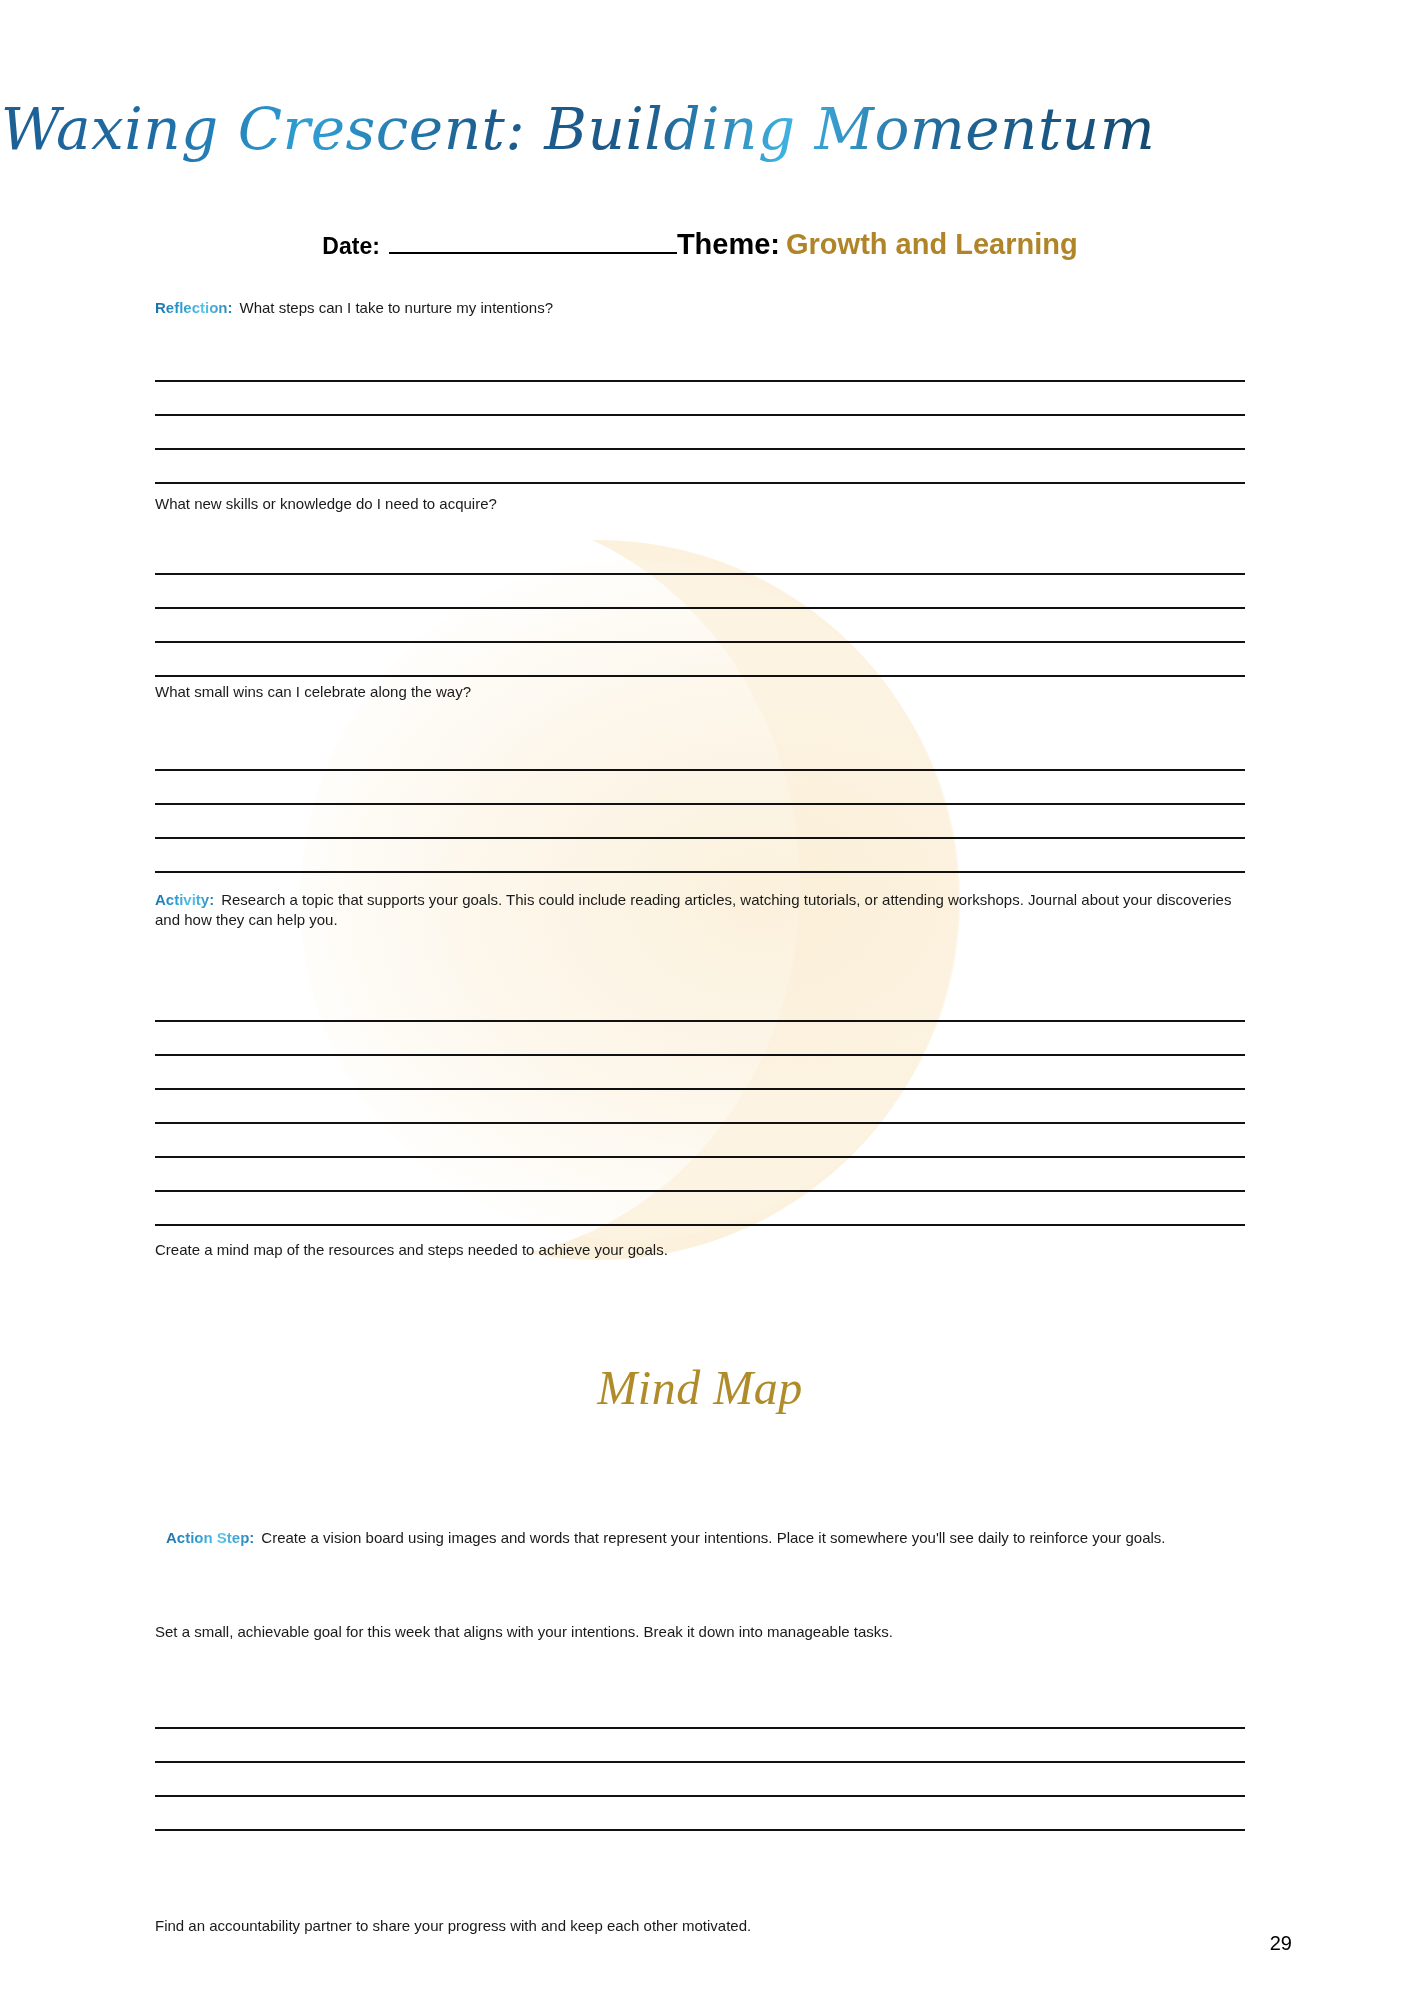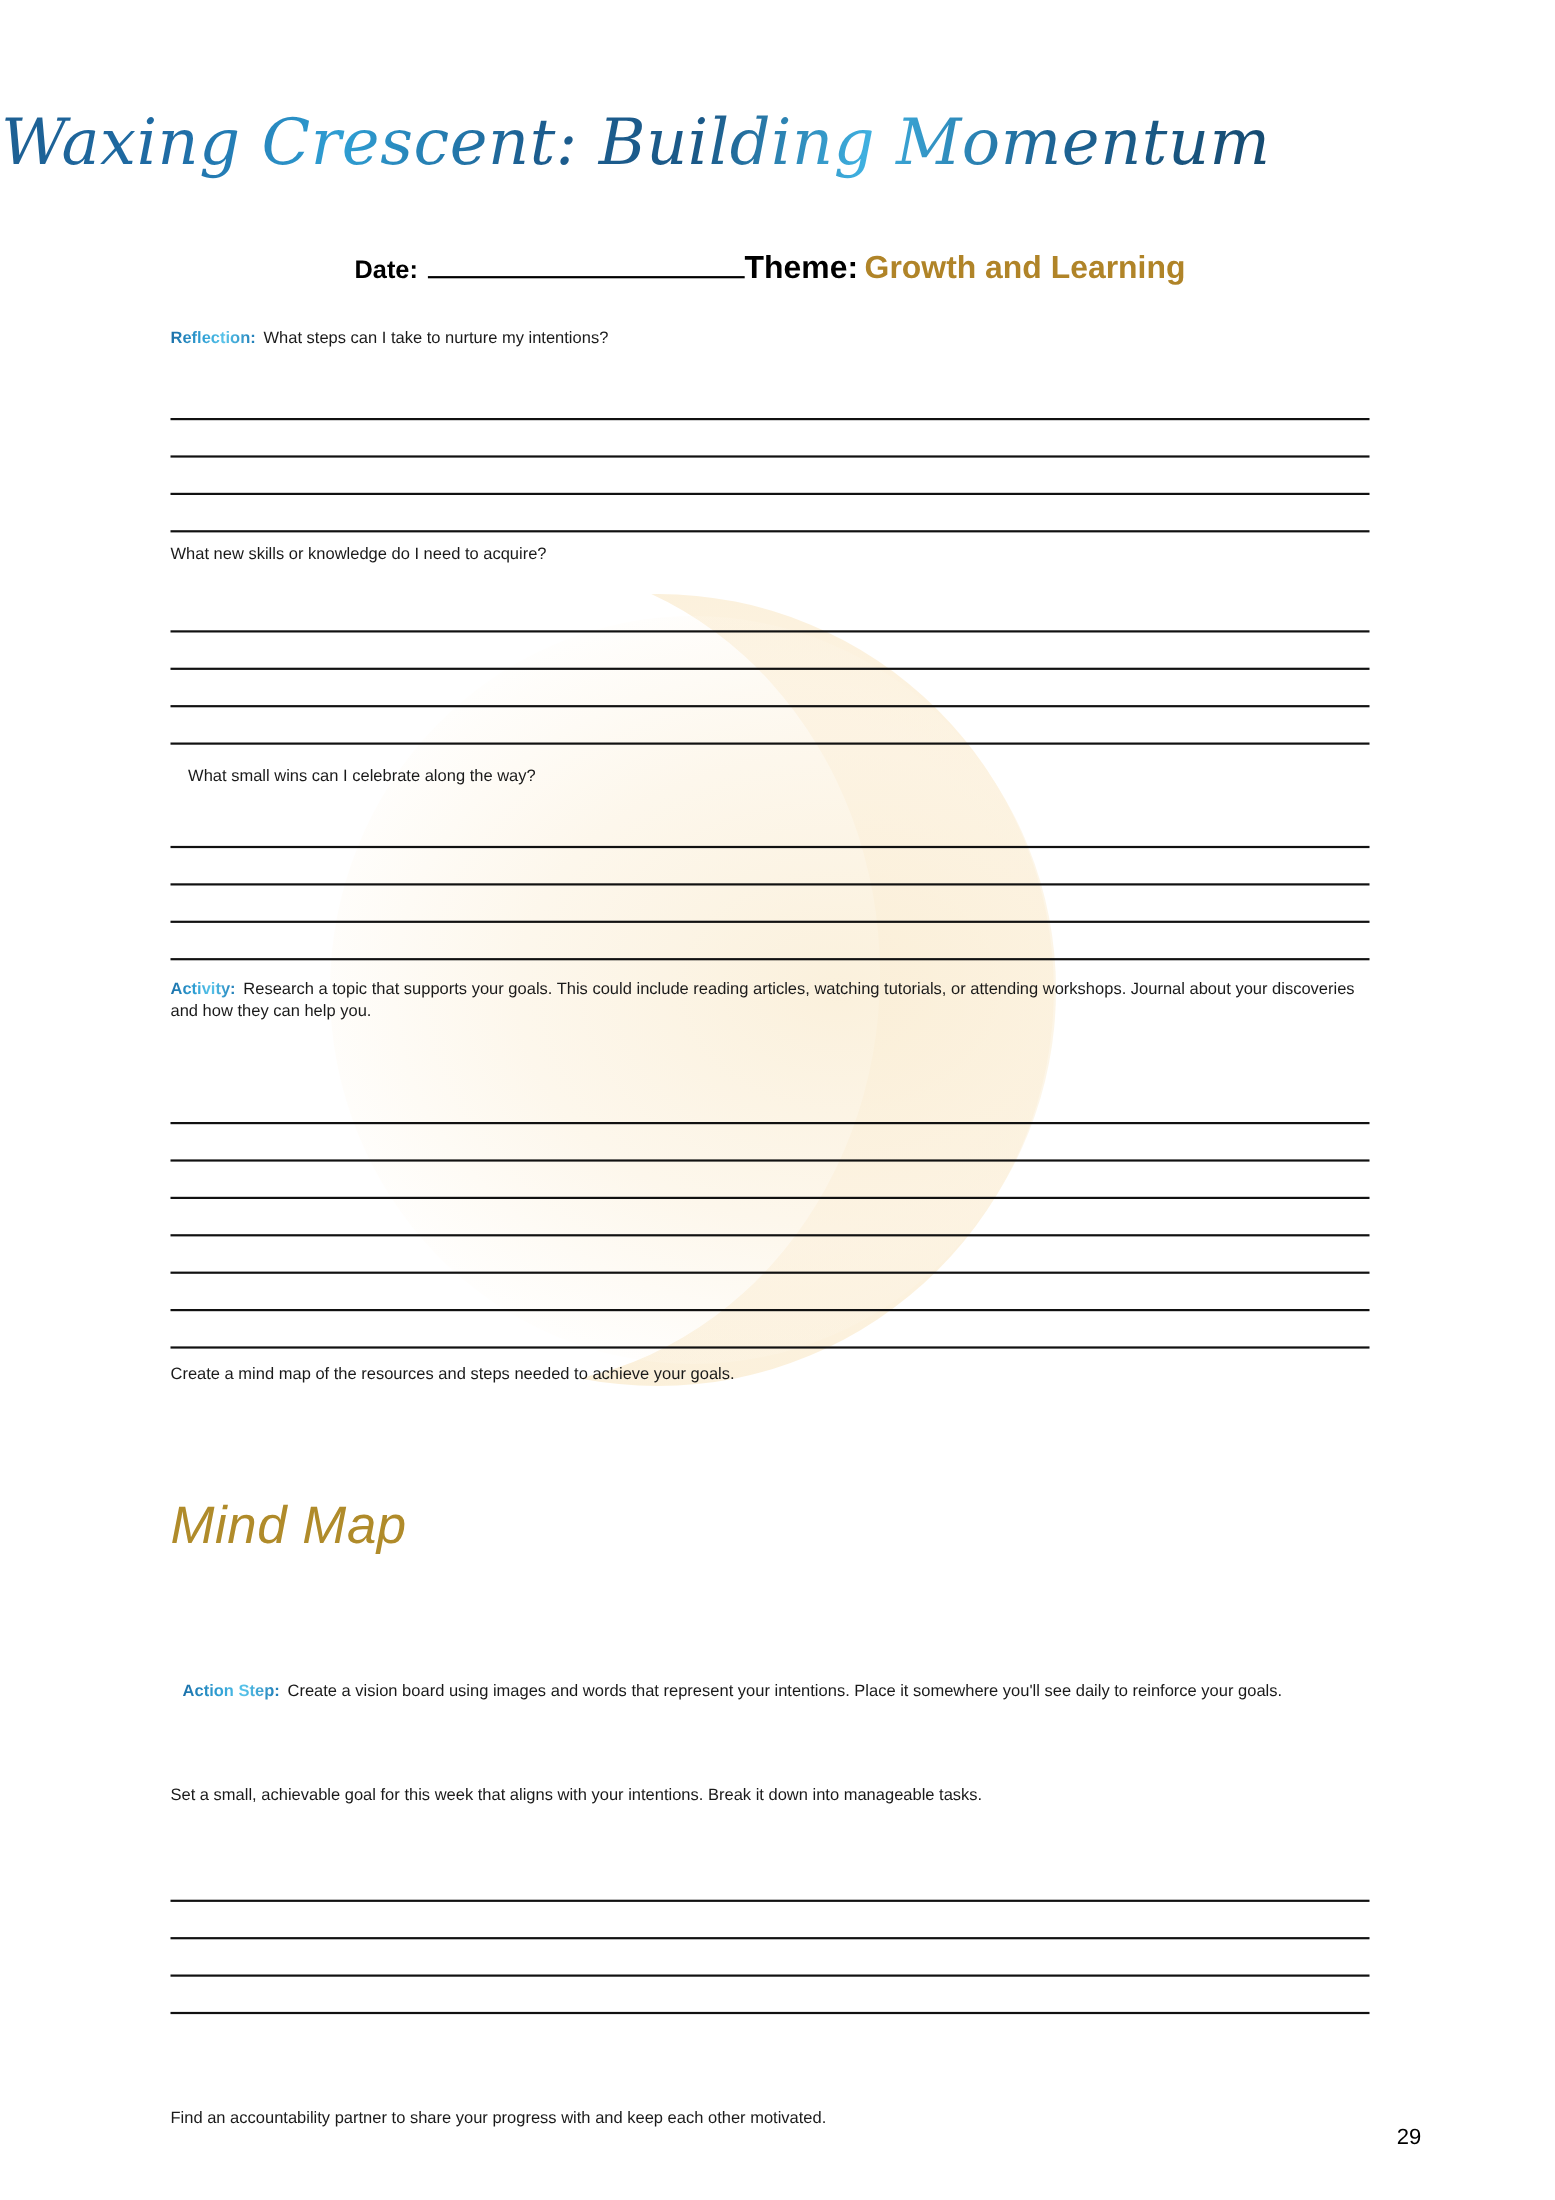--- a/index.html
+++ b/index.html
@@ -143,22 +143,22 @@
 
   
   .lines { }
   .lines .wl {
     border-bottom: 2.3px solid #111;
     height: 32px;
   }
 
   
   .mindmap {
-    text-align: left;
-    font-family: Liberation Sans, sans-serif;
+    text-align: center;
+    font-family: Liberation Serif, serif;
     font-style: italic;
     font-size: 48px;
     color: #b08b2a;
     letter-spacing: 0.5px;
   }
 
   .pagenum {
     position: absolute;
     right: 122px;
     top: 1932px;
@@ -201,21 +201,21 @@
     <div class="col prompt" style="top:494px;">
       <span>What new skills or knowledge do I need to acquire?</span>
     </div>
     <div class="col lines" style="top:541px;">
       <div class="wl"></div>
       <div class="wl"></div>
       <div class="wl"></div>
       <div class="wl"></div>
     </div>
 
-    <div class="col prompt" style="top:696px;margin-left:16px;">
+    <div class="col prompt" style="top:682px;">
       <span>What small wins can I celebrate along the way?</span>
     </div>
     <div class="col lines" style="top:737px;">
       <div class="wl"></div>
       <div class="wl"></div>
       <div class="wl"></div>
       <div class="wl"></div>
     </div>
 
     <div class="col prompt" style="top:890px;">

